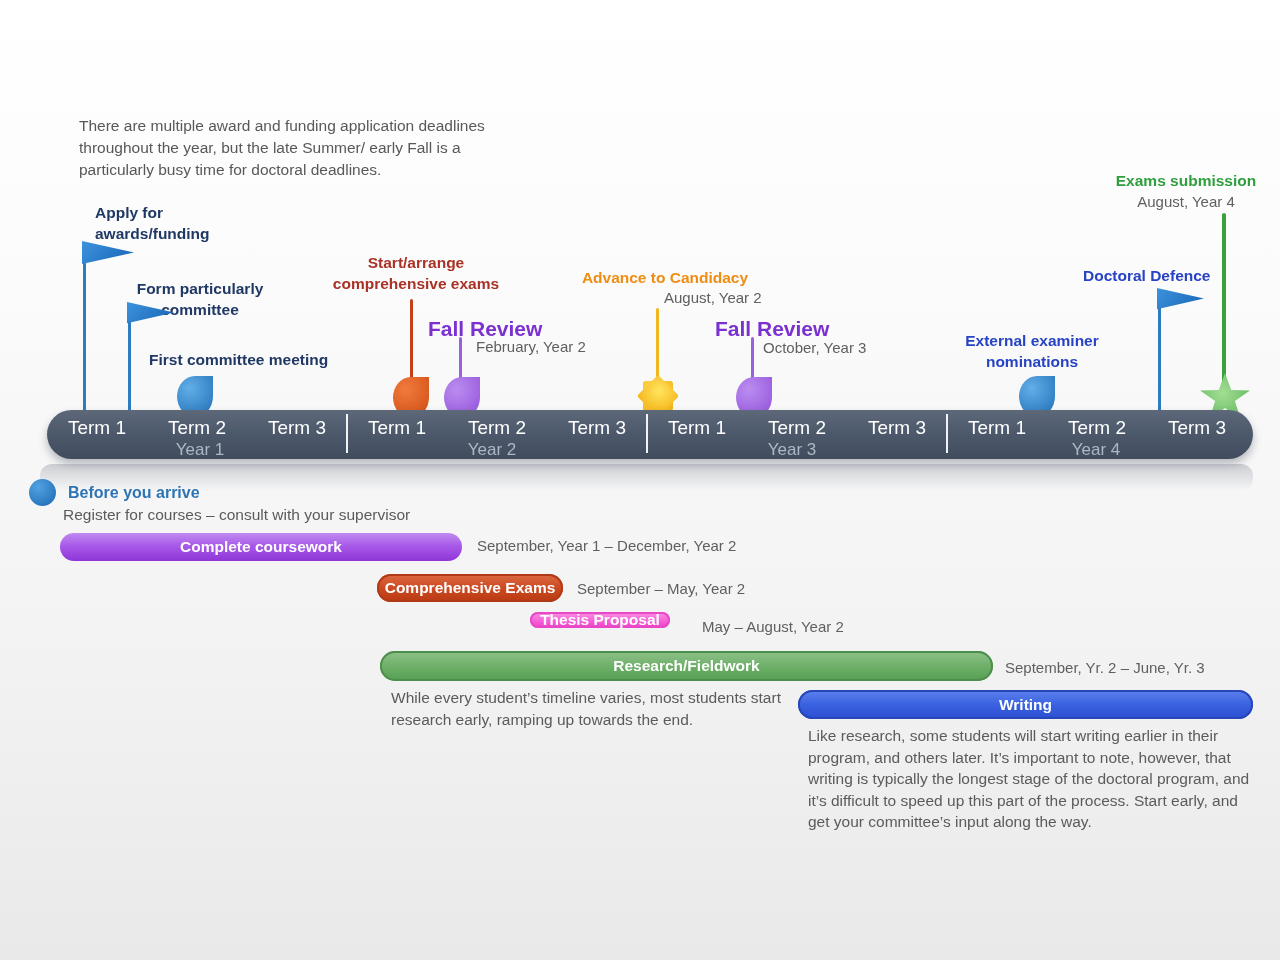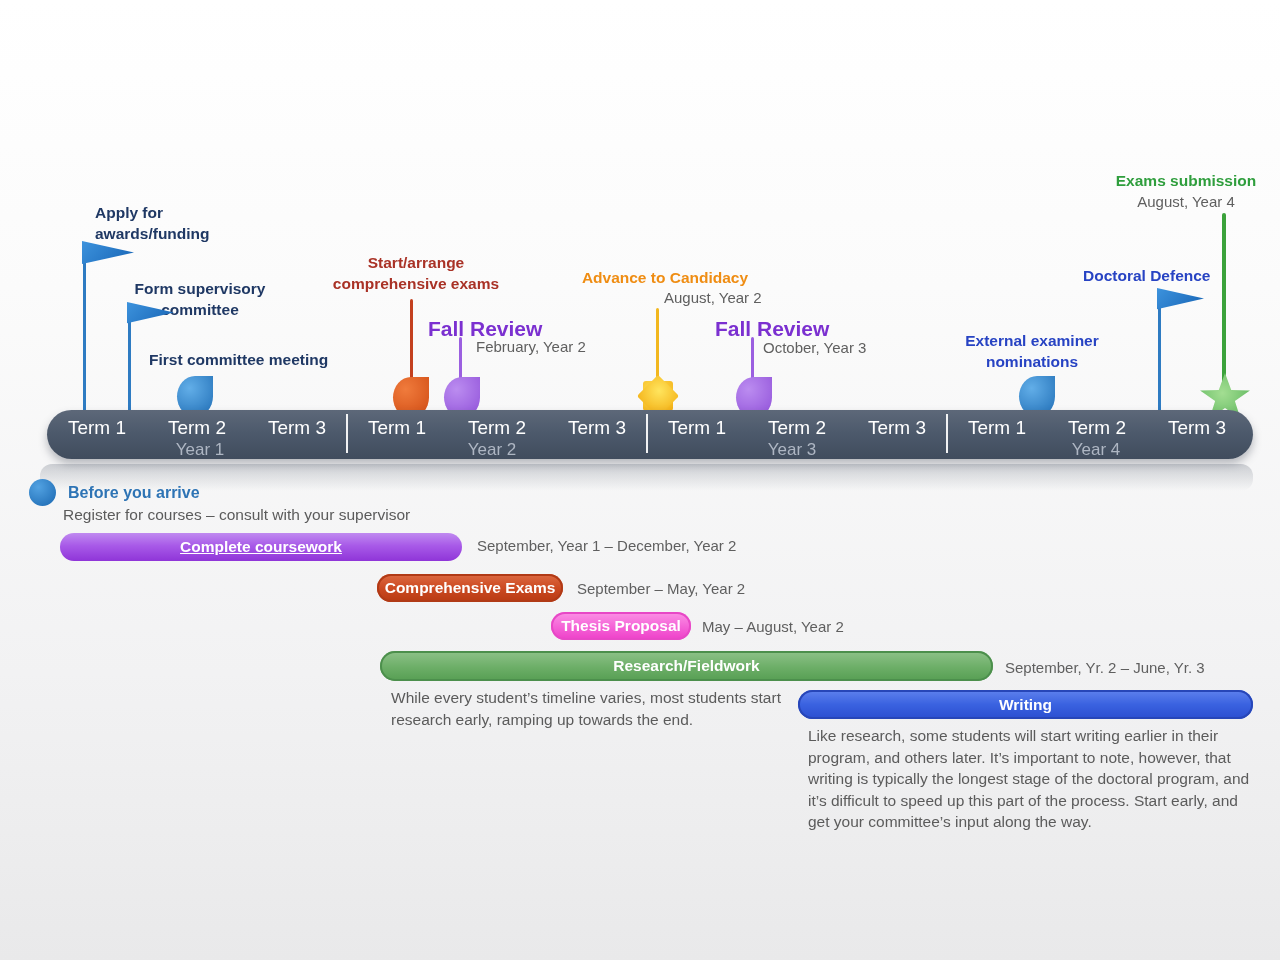--- a/index.html
+++ b/index.html
@@ -27,44 +27,45 @@
   .vline{width:3px;border-radius:2px;}
   .bar{left:47px;top:410px;width:1206px;height:49px;border-radius:26px;
        background:linear-gradient(180deg,#5d6879 0%,#4d5a6c 45%,#404c5d 100%);
        box-shadow:0 5px 9px rgba(60,66,80,.35);}
   .term{width:100px;top:417px;text-align:center;color:#ffffff;font-size:19px;}
   .year{width:100px;top:440px;text-align:center;color:#aeb6c3;font-size:17px;}
   .divider{width:2px;top:414px;height:39px;background:rgba(255,255,255,.92);}
   .reflect{left:40px;top:464px;width:1213px;height:27px;border-radius:12px;
            background:linear-gradient(180deg,rgba(104,112,126,.30),rgba(104,112,126,0));}
   .pill{color:#fff;font-weight:bold;font-size:15.5px;display:flex;align-items:center;justify-content:center;border-radius:15px;}
-  .pill.purple{background:linear-gradient(180deg,#c08af0 0%,#a85ae8 45%,#8f35d8 100%);text-decoration:underline;}
+  .pill.purple{background:linear-gradient(180deg,#c08af0 0%,#a85ae8 45%,#8f35d8 100%);}
   .pill.red{background:linear-gradient(180deg,#dd6a42 0%,#cc4a22 50%,#b83a12 100%);box-shadow:inset 0 0 0 2px #b13a16;}
   .pill.pink{background:linear-gradient(180deg,#fb93e5 0%,#f566d8 50%,#ee3fc8 100%);box-shadow:inset 0 0 0 2px #e748c6;}
   .pill.green{background:linear-gradient(180deg,#8ec289 0%,#6cae67 55%,#569e53 100%);box-shadow:inset 0 0 0 2px #4c8f4c;}
   .pill.blue{background:linear-gradient(180deg,#5f82ee 0%,#3a62e0 50%,#2b4ed0 100%);box-shadow:inset 0 0 0 2px #2746b8;}
   .note{color:#5b5b5b;font-size:15.5px;line-height:21.5px;}
   .circle{width:27px;height:27px;border-radius:50%;background:radial-gradient(circle at 35% 30%,#52a2e2,#1a67b0);}
   .star8{width:30px;height:30px;background:radial-gradient(circle at 40% 35%,#ffe55e,#f3ae12);border-radius:3px;}
   .star8 .r45{position:absolute;left:0;top:0;width:30px;height:30px;background:inherit;border-radius:3px;transform:rotate(45deg);}
   .star5{width:52px;height:50px;background:radial-gradient(circle at 45% 40%,#a3de92,#4fae52);
          clip-path:polygon(50% 0%,62% 34%,98% 35%,69% 56%,80% 92%,50% 70%,20% 92%,31% 56%,2% 35%,38% 34%);}
 </style>
 </head>
 <body>
 
 <div class="stage">
 
+  <div class="abs intro" style="left:79px;top:115px;width:448px;">There are multiple award and funding application deadlines throughout the year, but the late Summer/ early Fall is a particularly busy time for doctoral deadlines.</div>
 
   <div class="abs ml-navy pre" style="left:95px;top:202px;">Apply for
 awards/funding</div>
   <div class="abs pole" style="left:83px;top:246px;height:170px;"></div>
   <div class="abs flag" style="left:82px;top:241px;width:52px;height:25px;"></div>
 
-  <div class="abs ml-navy pre ctr" style="left:114px;top:278px;width:172px;">Form supervisory
+  <div class="abs ml-navy pre ctr" style="left:114px;top:278px;width:172px;">Form particularly
 committee</div>
   <div class="abs pole" style="left:128px;top:306px;height:110px;"></div>
   <div class="abs flag" style="left:127px;top:302px;width:47px;height:23px;"></div>
 
   <div class="abs ml-navy" style="left:149px;top:349px;">First committee meeting</div>
   <div class="abs drop b" style="left:177px;top:376px;"></div>
 
   <div class="abs ml-red pre ctr" style="left:316px;top:252px;width:200px;">Start/arrange
 comprehensive exams</div>
   <div class="abs vline" style="left:410px;top:299px;height:90px;background:#c3401f;"></div>
@@ -125,21 +126,21 @@
   <div class="abs circle" style="left:29px;top:479px;"></div>
   <div class="abs ml-blue" style="left:68px;top:484px;">Before you arrive</div>
   <div class="abs note" style="left:63px;top:504px;">Register for courses – consult with your supervisor</div>
 
   <div class="abs pill purple" style="left:60px;top:533px;width:402px;height:28px;">Complete coursework</div>
   <div class="abs date" style="left:477px;top:537px;">September, Year 1 – December, Year 2</div>
 
   <div class="abs pill red" style="left:377px;top:574px;width:186px;height:28px;">Comprehensive Exams</div>
   <div class="abs date" style="left:577px;top:580px;">September – May, Year 2</div>
 
-  <div class="abs pill pink" style="left:551px;top:612px;width:140px;height:28px;">Thesis Proposal</div>
+  <div class="abs pill pink" style="left:530px;top:612px;width:140px;height:16px;">Thesis Proposal</div>
   <div class="abs date" style="left:702px;top:618px;">May – August,  Year 2</div>
 
   <div class="abs pill green" style="left:380px;top:651px;width:613px;height:30px;">Research/Fieldwork</div>
   <div class="abs date" style="left:1005px;top:659px;">September, Yr. 2 – June, Yr. 3</div>
   <div class="abs note" style="left:391px;top:687px;width:392px;">While every student’s timeline varies, most students start research early, ramping up towards the end.</div>
 
   <div class="abs pill blue" style="left:798px;top:690px;width:455px;height:29px;">Writing</div>
   <div class="abs note" style="left:808px;top:725px;width:443px;">Like research, some students will start writing earlier in their program, and others later.  It’s important to note, however, that writing is typically the longest stage of the doctoral program, and it’s difficult to speed up this part of the process.  Start early, and get your committee’s input along the way.</div>
 
 </div>

